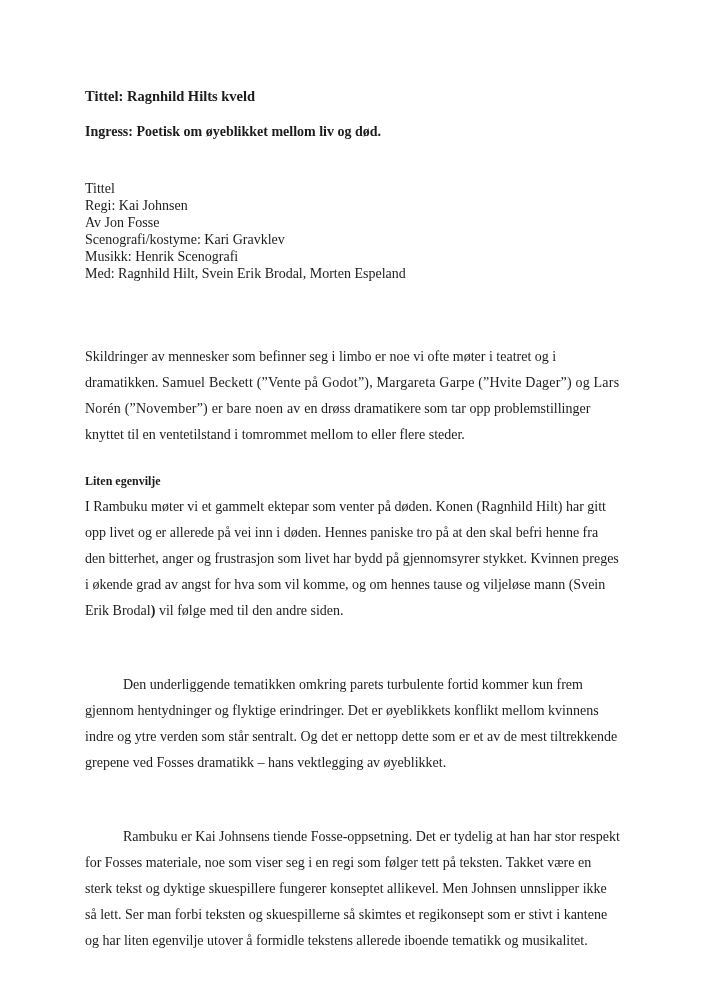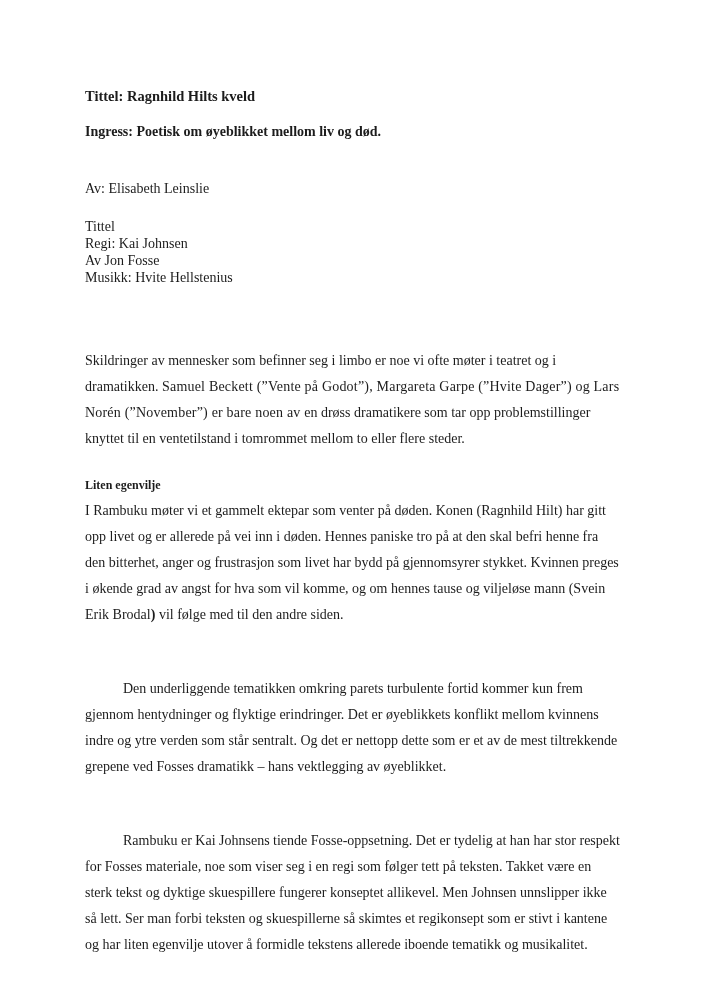--- a/index.html
+++ b/index.html
@@ -71,27 +71,28 @@
 </style>
 </head>
 <body>
 
 <div class="page">
 
   <p class="doc-title">Tittel: Ragnhild Hilts kveld</p>
 
   <p class="doc-ingress">Ingress: Poetisk om øyeblikket mellom liv og død.</p>
 
-  <p class="doc-byline">Av: Elisabeth Leinslie</p>
 
   <div class="credits">
     <p>Tittel</p>
     <p>Regi: Kai Johnsen</p>
     <p>Av Jon Fosse</p>
-    <p>Musikk: Hvite Hellstenius</p>
+    <p>Scenografi/kostyme: Kari Gravklev</p>
+    <p>Musikk: Henrik Scenografi</p>
+    <p>Med: Ragnhild Hilt, Svein Erik Brodal, Morten Espeland</p>
   </div>
 
   <p class="body-paragraph spaced-after"><span>Skildringer av mennesker som befinner seg i limbo er noe vi ofte møter i teatret og i dramatikken. </span><span class="alt-font">Samuel Beckett (”Vente på Godot”), Margareta Garpe (”Hvite Dager”) og Lars Norén (”November”) er bare noen av </span><span>en drøss dramatikere som tar opp problemstillinger knyttet til en ventetilstand i tomrommet mellom to eller flere steder.</span></p>
 
   <p class="section-heading">Liten egenvilje</p>
 
   <p class="body-paragraph"><span>I Rambuku møter vi et gammelt ektepar som venter på døden. Konen (Ragnhild Hilt) har gitt opp livet og er allerede på vei inn i døden. Hennes paniske tro på at den skal befri henne fra den bitterhet, anger og frustrasjon som livet har bydd på gjennomsyrer stykket. Kvinnen preges i økende grad av angst for hva som vil komme, og om hennes tause og viljeløse mann (Svein Erik Brodal</span><span class="bold">)</span><span> vil følge med til den andre siden.</span></p>
 
   <p class="body-paragraph indent"><span>Den underliggende tematikken omkring parets turbulente fortid kommer kun frem gjennom hentydninger og flyktige erindringer. Det er øyeblikkets konflikt mellom kvinnens indre og ytre verden som står sentralt. Og det er nettopp dette som er et av de mest tiltrekkende grepene ved Fosses dramatikk – hans vektlegging av øyeblikket.</span></p>
 

